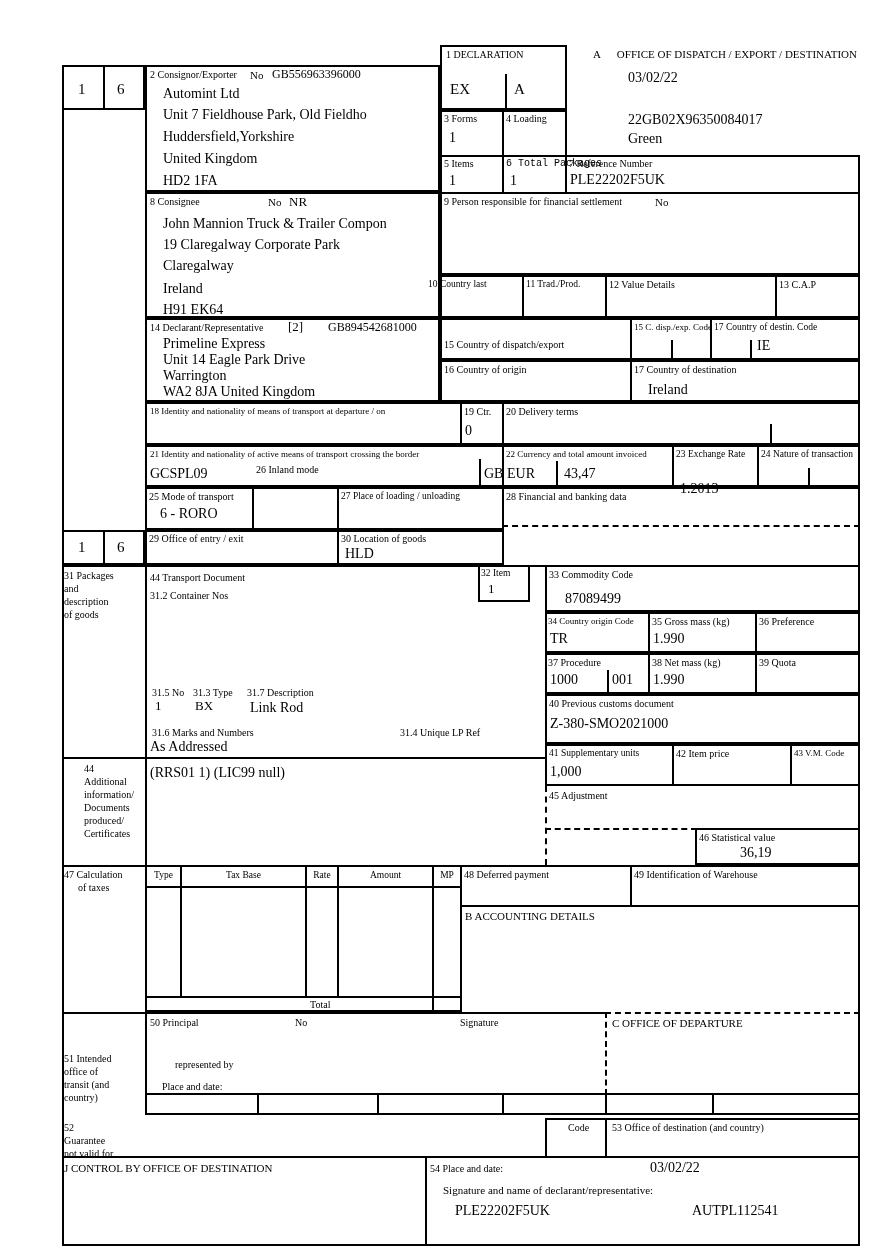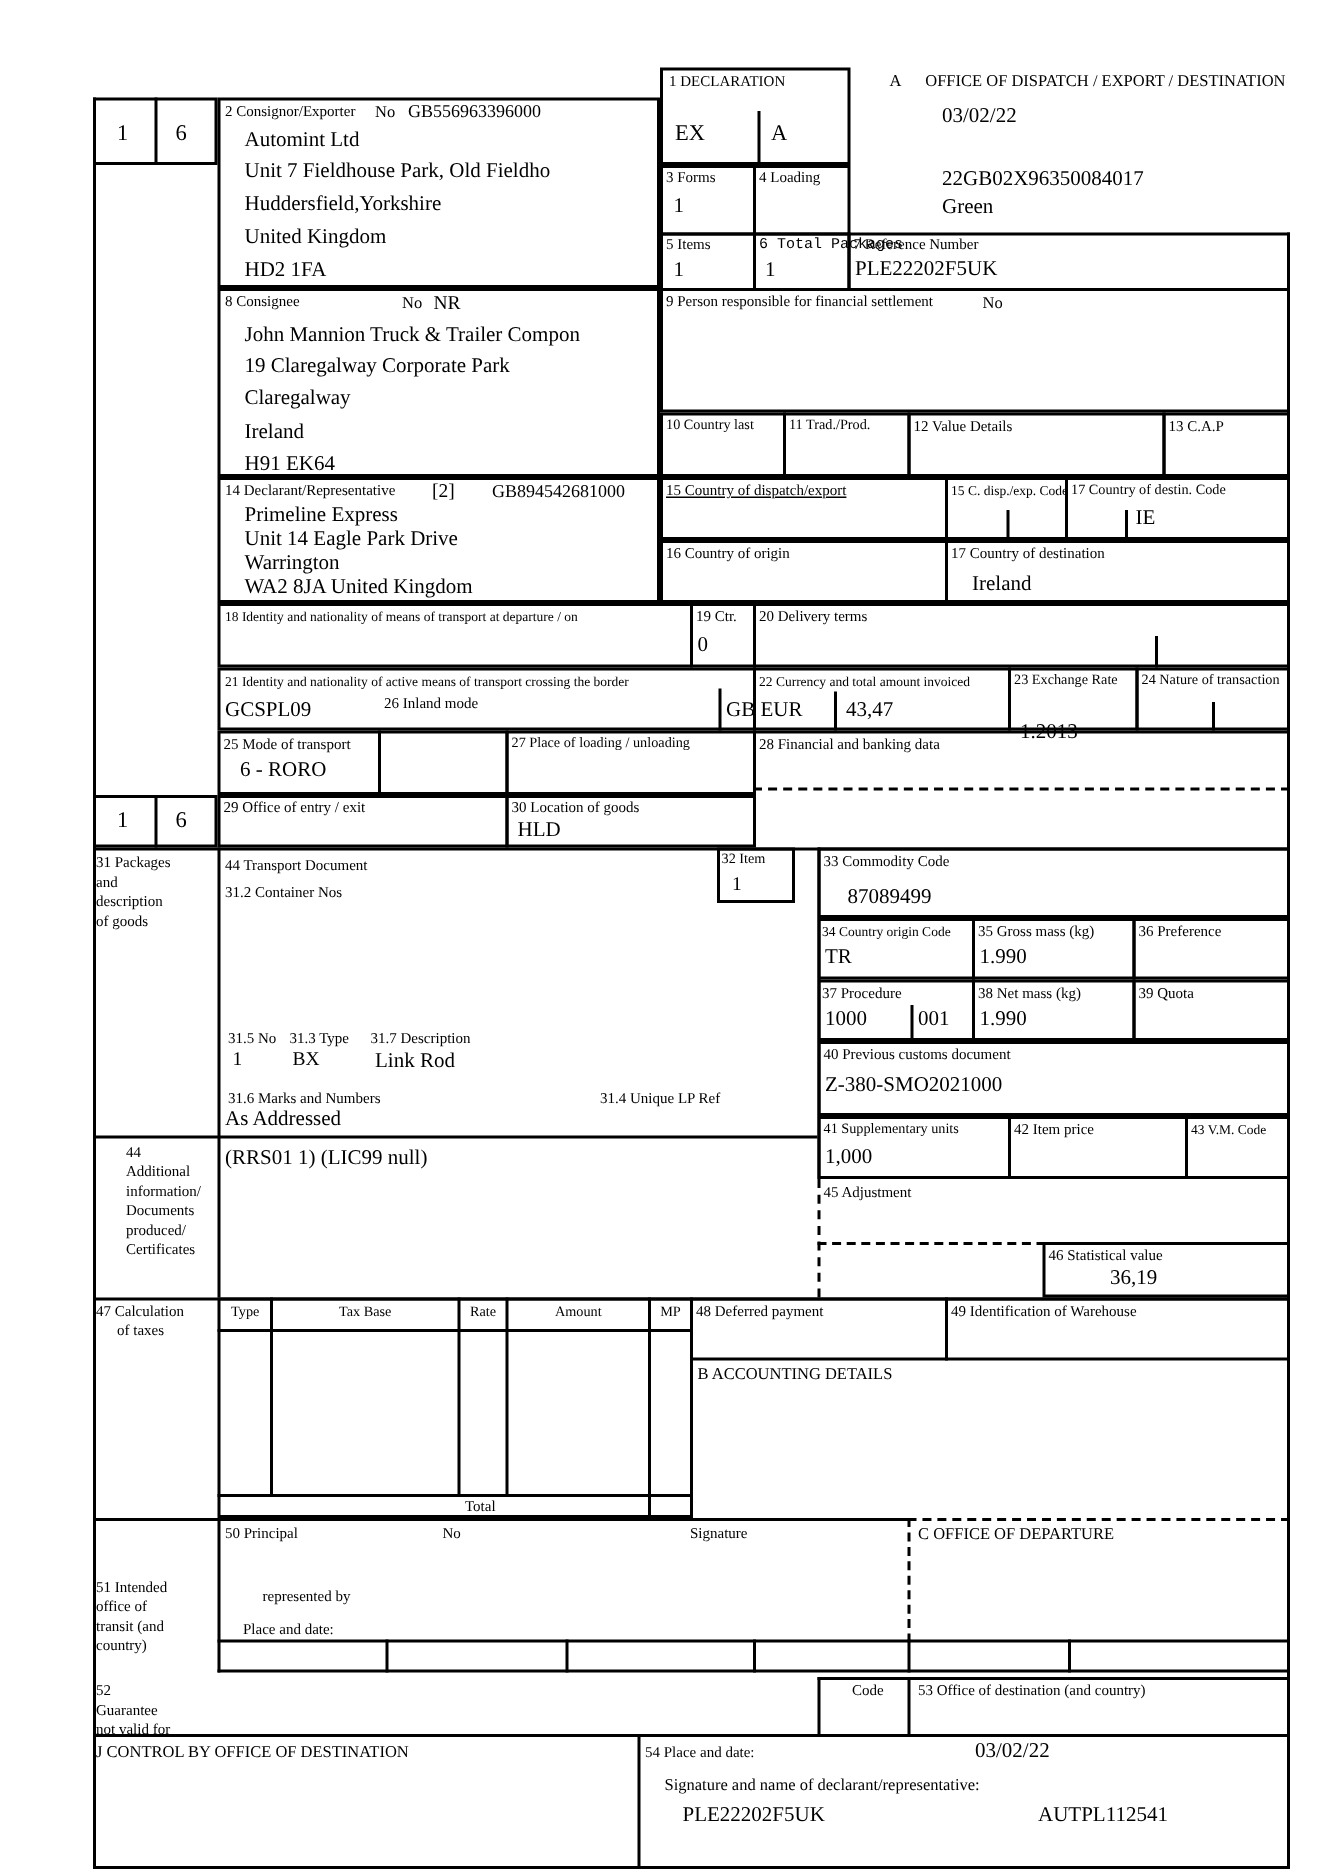--- a/index.html
+++ b/index.html
@@ -80,39 +80,39 @@
   <div class="val" style="left:163px;top:237px;">19 Claregalway Corporate Park</div>
   <div class="val" style="left:163px;top:258px;">Claregalway</div>
   <div class="val" style="left:163px;top:281px;">Ireland</div>
   <div class="val" style="left:163px;top:302px;">H91 EK64</div>
 
   <div class="bx" style="left:440px;top:192px;width:420px;height:83px;"></div>
   <div class="lbl" style="left:444px;top:196px;text-align:center;">9 Person responsible for financial settlement</div>
   <div class="lbl s11" style="left:655px;top:196px;">No</div>
 
   <div class="bx" style="left:440px;top:275px;width:84px;height:43px;"></div>
-  <div class="lbl s95" style="left:444px;top:279px;text-align:right;">10 Country last</div>
+  <div class="lbl s95" style="left:428px;top:279px;text-align:right;">10 Country last</div>
   <div class="bx" style="left:522px;top:275px;width:85px;height:43px;"></div>
   <div class="lbl s95" style="left:526px;top:279px;">11 Trad./Prod.</div>
   <div class="bx" style="left:605px;top:275px;width:172px;height:43px;"></div>
   <div class="lbl" style="left:609px;top:279px;">12 Value Details</div>
   <div class="bx" style="left:775px;top:275px;width:85px;height:43px;"></div>
   <div class="lbl" style="left:779px;top:279px;">13 C.A.P</div>
 
   <div class="bx" style="left:145px;top:318px;width:295px;height:84px;"></div>
   <div class="lbl" style="left:150px;top:322px;">14 Declarant/Representative</div>
   <div class="val v13" style="left:288px;top:319px;">[2]</div>
   <div class="lbl s12" style="left:328px;top:321px;">GB894542681000</div>
   <div class="val" style="left:163px;top:336px;">Primeline Express</div>
   <div class="val" style="left:163px;top:352px;">Unit 14 Eagle Park Drive</div>
   <div class="val" style="left:163px;top:368px;">Warrington</div>
   <div class="val" style="left:163px;top:384px;">WA2 8JA United Kingdom</div>
 
   <div class="bx" style="left:440px;top:318px;width:192px;height:42px;"></div>
-  <div class="lbl" style="left:444px;top:322px;text-decoration:underline;">15 Country of dispatch/export</div>
+  <div class="lbl" style="left:444px;top:339px;">15 Country of dispatch/export</div>
   <div class="bx" style="left:630px;top:318px;width:82px;height:42px;"></div>
   <div class="lbl s9" style="left:634px;top:322px;">15 C. disp./exp. Code</div>
   <div class="ln" style="left:671px;top:340px;width:2px;height:20px;"></div>
   <div class="bx" style="left:710px;top:318px;width:150px;height:42px;"></div>
   <div class="lbl s95" style="left:714px;top:322px;">17 Country of destin. Code</div>
   <div class="ln" style="left:750px;top:340px;width:2px;height:20px;"></div>
   <div class="val" style="left:757px;top:338px;">IE</div>
   <div class="bx" style="left:440px;top:360px;width:192px;height:42px;"></div>
   <div class="lbl" style="left:444px;top:364px;">16 Country of origin</div>
   <div class="bx" style="left:630px;top:360px;width:230px;height:42px;"></div>

